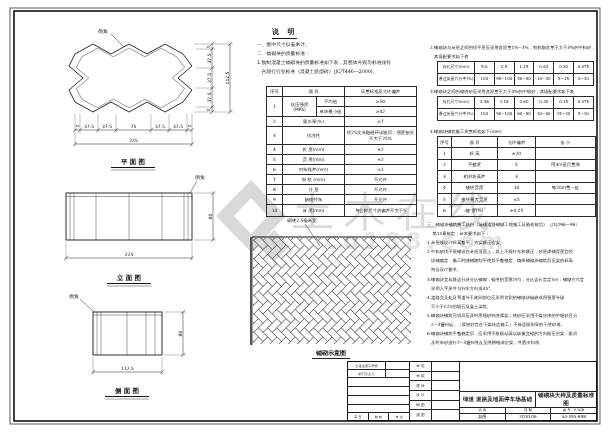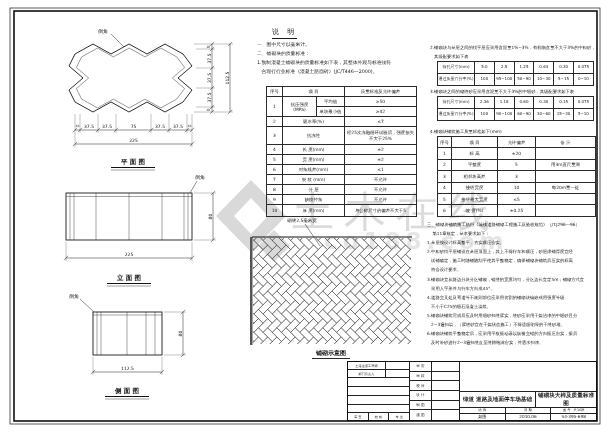--- a/index.html
+++ b/index.html
@@ -7,21 +7,21 @@
          font-family:"DejaVu Sans",sans-serif;color:#1a1a1a;}
   
   .wm-text{position:absolute;left:292px;top:184px;font-size:42px;font-weight:normal;
            color:#dbdbdb;letter-spacing:10px;z-index:0;white-space:nowrap;}
   .wm-sub{position:absolute;left:324px;top:228px;font-size:23px;font-weight:bold;
           color:#e5e5e5;letter-spacing:5px;z-index:0;white-space:nowrap;}
   .wm-logo{position:absolute;left:212px;top:178px;z-index:0;}
   svg.linework{position:absolute;left:0;top:0;z-index:1;}
   .txt{position:absolute;z-index:2;}
   
-  .notes-title{font-size:7px;font-weight:normal;letter-spacing:3px;border-bottom:1px solid #1a1a1a;padding-bottom:1px;text-align:right;}
+  .notes-title{font-size:7px;font-weight:bold;letter-spacing:3px;border-bottom:1px solid #1a1a1a;padding-bottom:1px;text-align:right;}
   .nline{font-size:4.8px;line-height:9px;white-space:pre;}
   .nline-r{font-size:4.3px;line-height:9.1px;white-space:pre;}
   
   table{border-collapse:collapse;table-layout:fixed;z-index:2;position:absolute;background:transparent;}
   td{border:0.6px solid #2a2a2a;text-align:center;vertical-align:middle;
      padding:0;overflow:hidden;}
   .qtable{left:266px;top:86px;width:150px;}
   .qtable td{font-size:4.4px;line-height:5px;}
   .sieve{left:437px;width:156px;}
   .sieve td{font-size:4px;line-height:4.5px;height:11px;}

